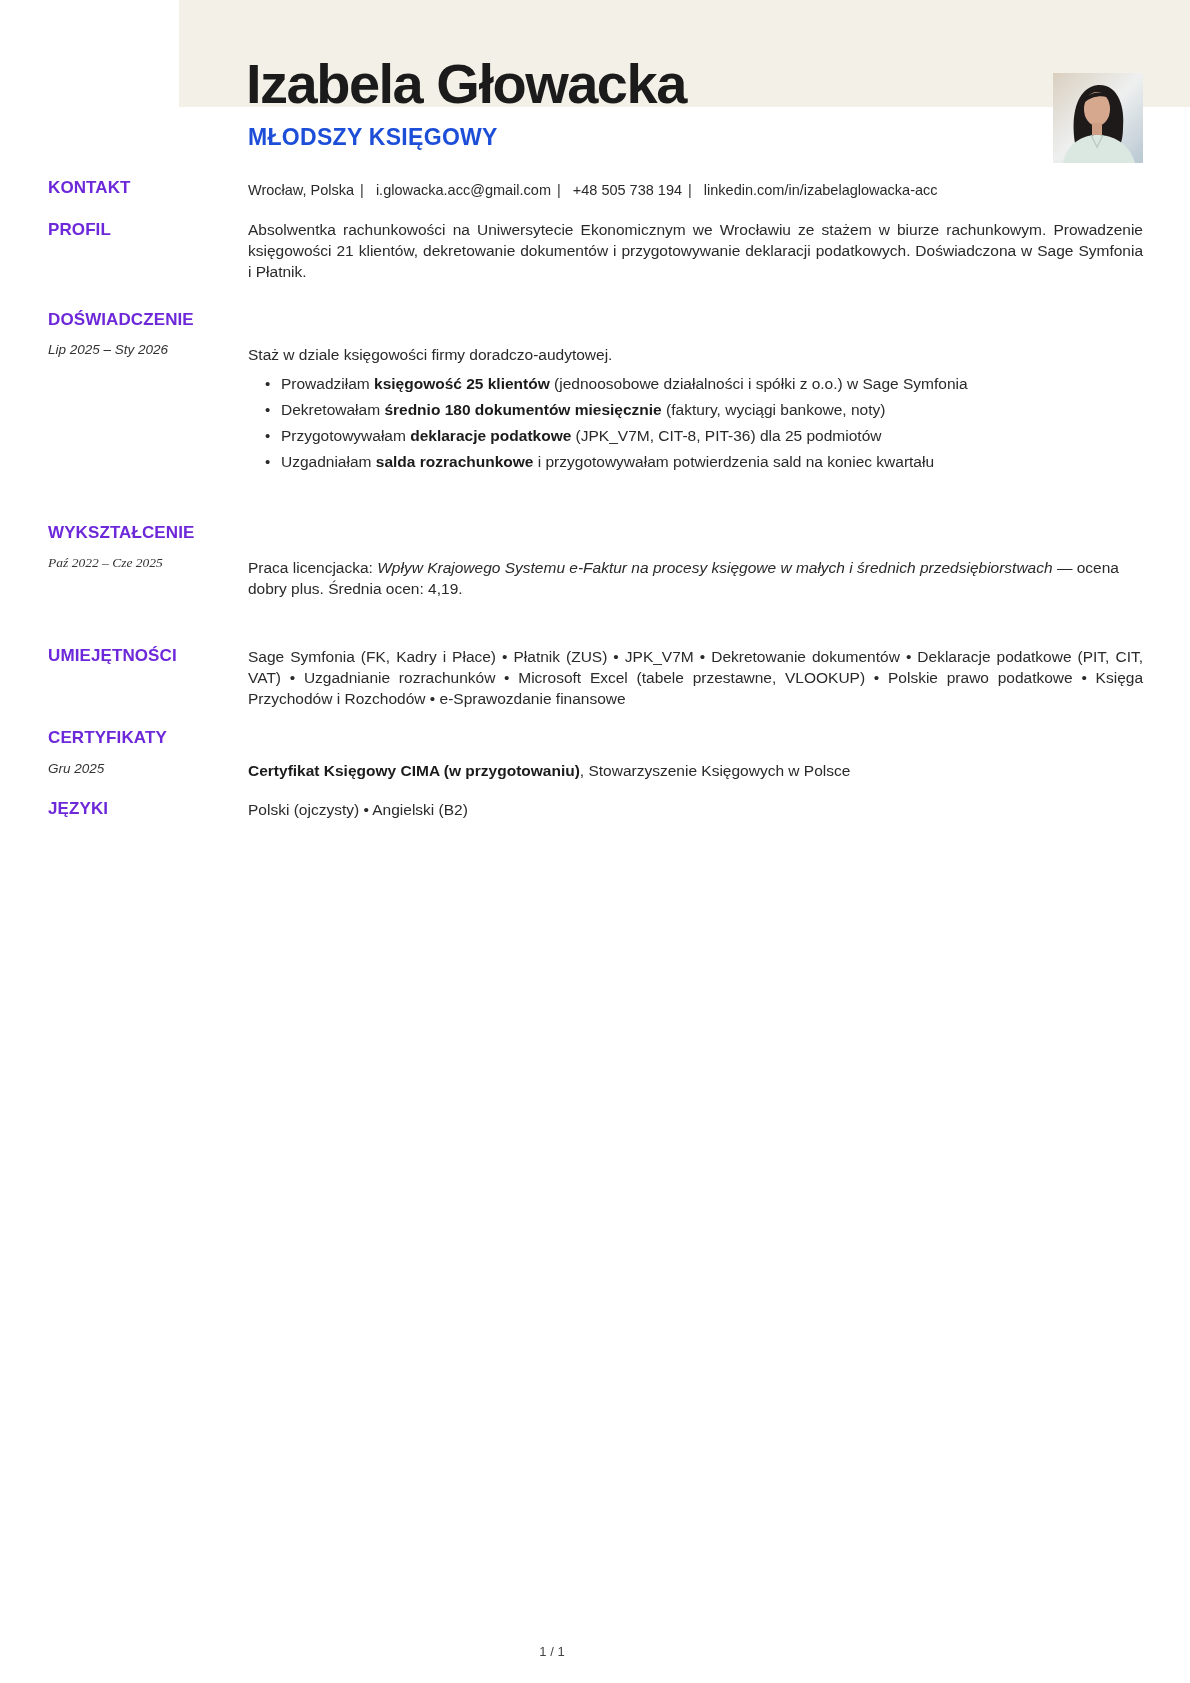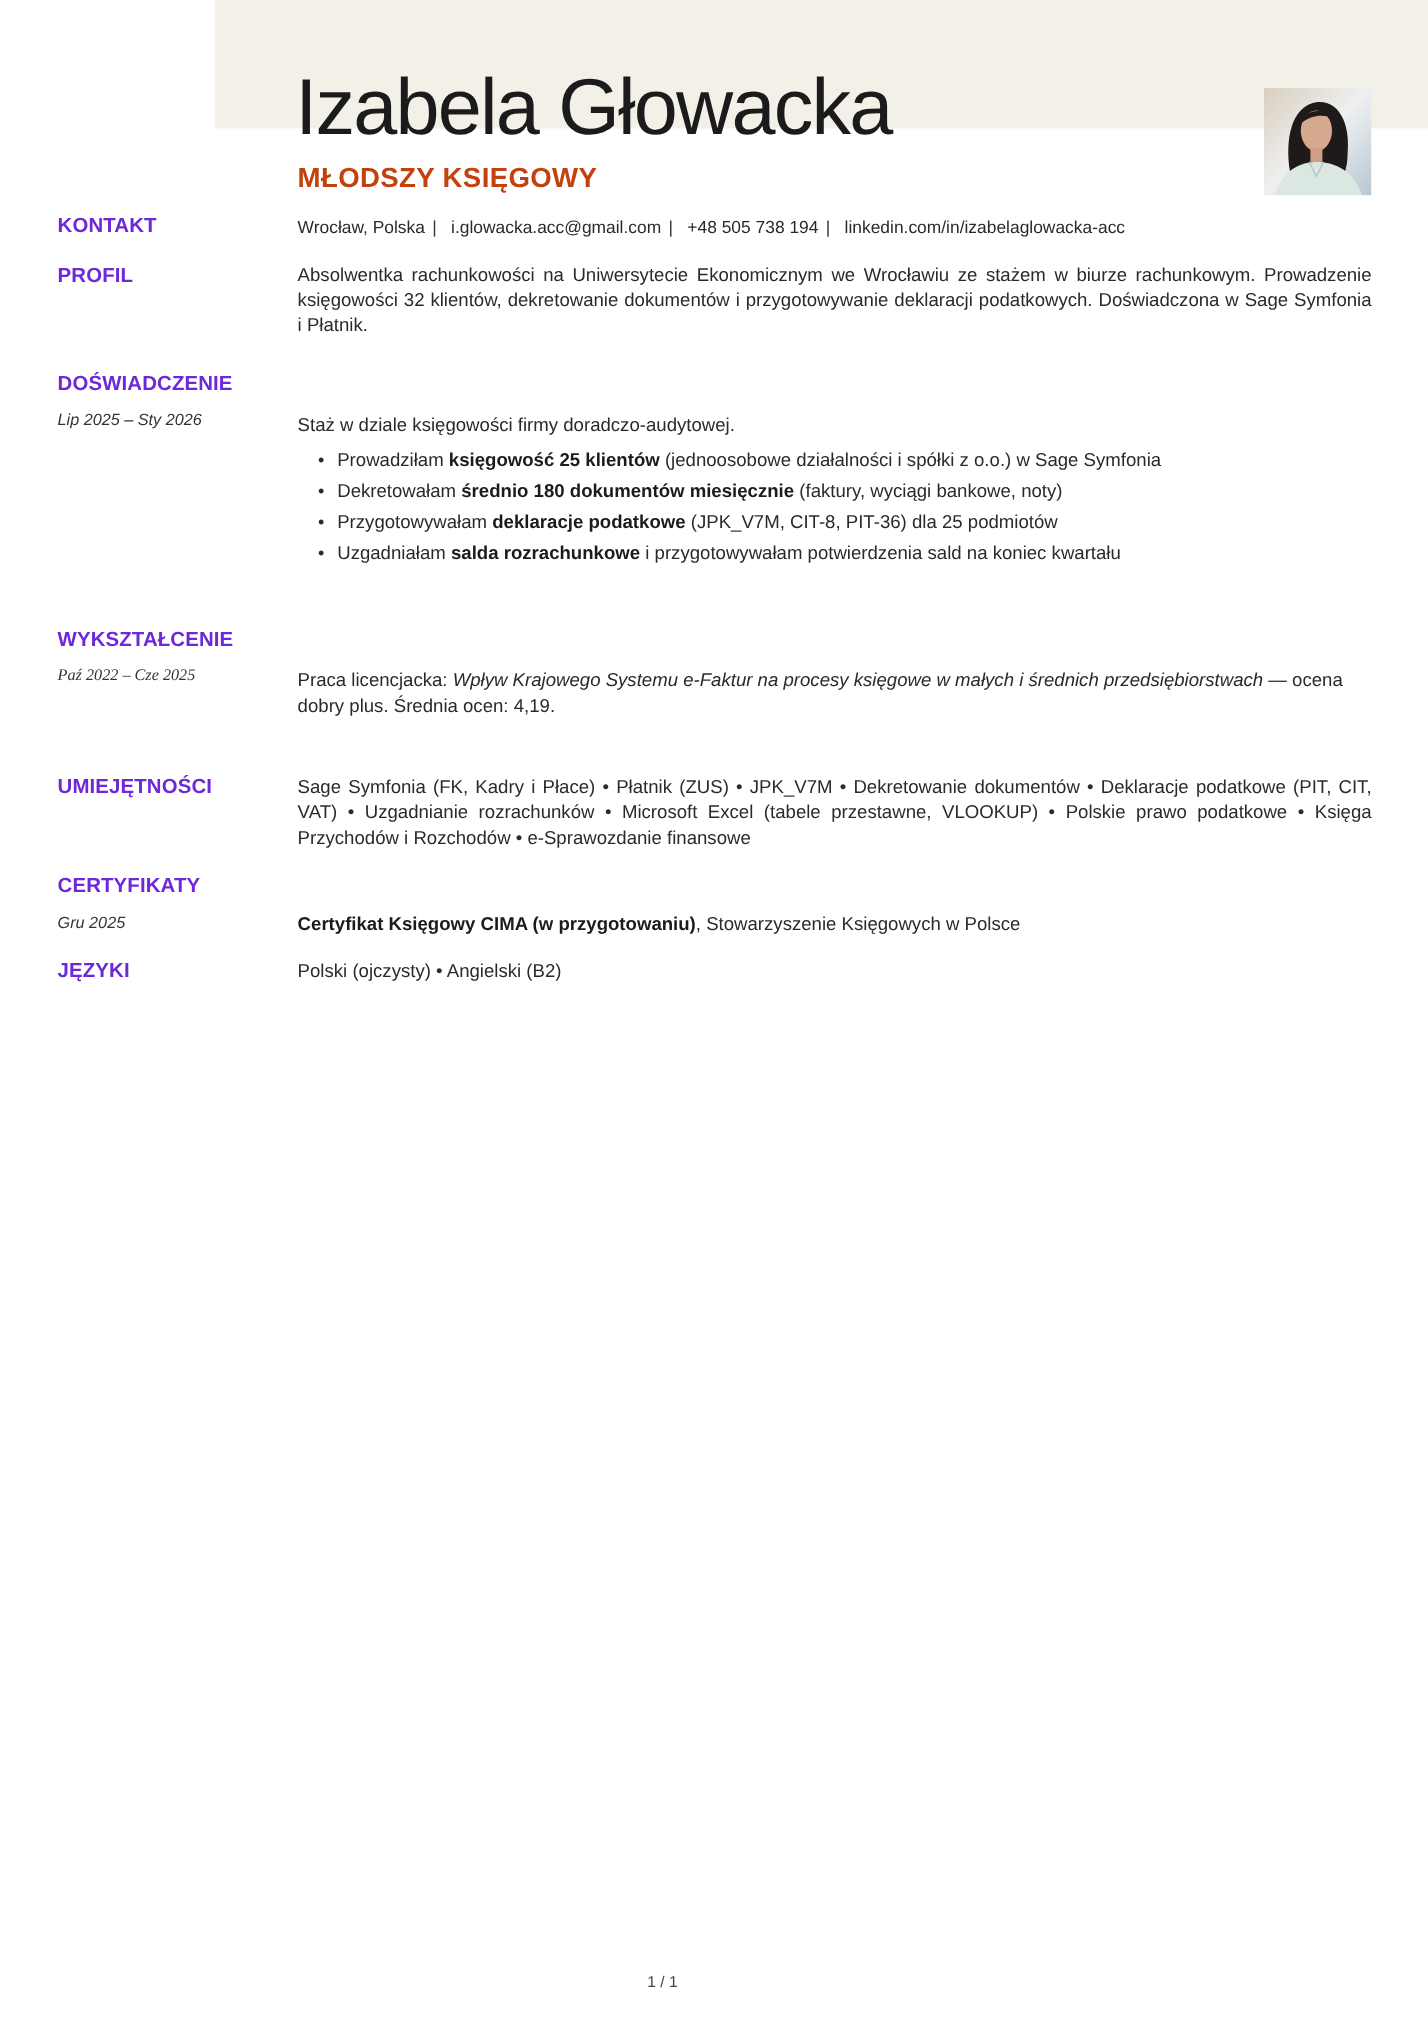--- a/index.html
+++ b/index.html
@@ -2,22 +2,22 @@
 <html><head>
   <meta charset="utf-8">
   <style>
     html, body { margin: 0; padding: 0; }
     body {
       width: 1190px; height: 1683px; position: relative; background: #ffffff;
       font-family: "Liberation Sans", "DejaVu Sans", sans-serif; color: #1d1d1b;
       overflow: hidden;
     }
     .band { position: absolute; left: 179px; top: 0; width: 1011px; height: 107px; background: #f3f1e7; }
-    .name { position: absolute; left: 246px; top: 56px; font-size: 66px; font-weight: 400; letter-spacing: -1.5px; line-height: 1; color: #1b1b1b; margin: 0; }
-    .role { position: absolute; left: 248px; top: 135px; font-size: 23px; font-weight: 700; letter-spacing: 0.3px; color: #c2410c; margin: 0; }
+    .name { position: absolute; left: 246px; top: 56px; font-size: 56px; font-weight: 700; letter-spacing: -1.5px; line-height: 1; color: #1b1b1b; margin: 0; }
+    .role { position: absolute; left: 248px; top: 124px; font-size: 23px; font-weight: 700; letter-spacing: 0.3px; color: #1d4ed8; margin: 0; }
     .photo { position: absolute; left: 1053px; top: 73px; width: 90px; height: 90px; overflow: hidden; }
     .photo svg { display: block; }
     .label { position: absolute; left: 48px; font-size: 17px; font-weight: 700; color: #6d28d9; letter-spacing: 0.1px; }
     .date { position: absolute; left: 48px; font-size: 13.5px; font-style: italic; color: #333; }
     .content { position: absolute; left: 248px; width: 895px; font-size: 15.5px; line-height: 21px; color: #2a2a2a; }
     .contact { font-size: 14.5px; white-space: nowrap; }
     .contact .sep { display: inline-block; margin: 0 12px 0 6px; color: #333; }
     .justify { text-align: justify; }
     ul.bullets { list-style: none; margin: 0; padding: 0; }
     ul.bullets li { position: relative; padding-left: 33px; line-height: 26px; font-size: 15.5px; }
@@ -51,21 +51,21 @@
     <path d="M38 62 L44 74 L50 62" fill="none" stroke="#bcccc6" stroke-width="1.5"></path>
   </svg>
 </div>
 
 <div class="label" style="top:178px;">KONTAKT</div>
 <div class="content contact" style="top:180px;">
   <span>Wrocław, Polska</span><span class="sep">|</span><span>i.glowacka.acc@gmail.com</span><span class="sep">|</span><span>+48 505 738 194</span><span class="sep">|</span><span>linkedin.com/in/izabelaglowacka-acc</span>
 </div>
 
 <div class="label" style="top:220px;">PROFIL</div>
-<div class="content justify" style="top:219px;">Absolwentka rachunkowości na Uniwersytecie Ekonomicznym we Wrocławiu ze stażem w biurze rachunkowym. Prowadzenie księgowości 32 klientów, dekretowanie dokumentów i przygotowywanie deklaracji podatkowych. Doświadczona w Sage Symfonia i Płatnik.</div>
+<div class="content justify" style="top:219px;">Absolwentka rachunkowości na Uniwersytecie Ekonomicznym we Wrocławiu ze stażem w biurze rachunkowym. Prowadzenie księgowości 21 klientów, dekretowanie dokumentów i przygotowywanie deklaracji podatkowych. Doświadczona w Sage Symfonia i Płatnik.</div>
 
 <div class="label" style="top:310px;">DOŚWIADCZENIE</div>
 <div class="date" style="top:342px;">Lip 2025 – Sty 2026</div>
 <div class="content" style="top:341px;">
   <div style="margin-top:3px;">Staż w dziale księgowości firmy doradczo-audytowej.</div>
   <ul class="bullets" style="margin-top:6px;">
     <li><span>Prowadziłam </span><b>księgowość 25 klientów</b><span> (jednoosobowe działalności i spółki z o.o.) w Sage Symfonia</span></li>
     <li><span>Dekretowałam </span><b>średnio 180 dokumentów miesięcznie</b><span> (faktury, wyciągi bankowe, noty)</span></li>
     <li><span>Przygotowywałam </span><b>deklaracje podatkowe</b><span> (JPK_V7M, CIT-8, PIT-36) dla 25 podmiotów</span></li>
     <li><span>Uzgadniałam </span><b>salda rozrachunkowe</b><span> i przygotowywałam potwierdzenia sald na koniec kwartału</span></li>

